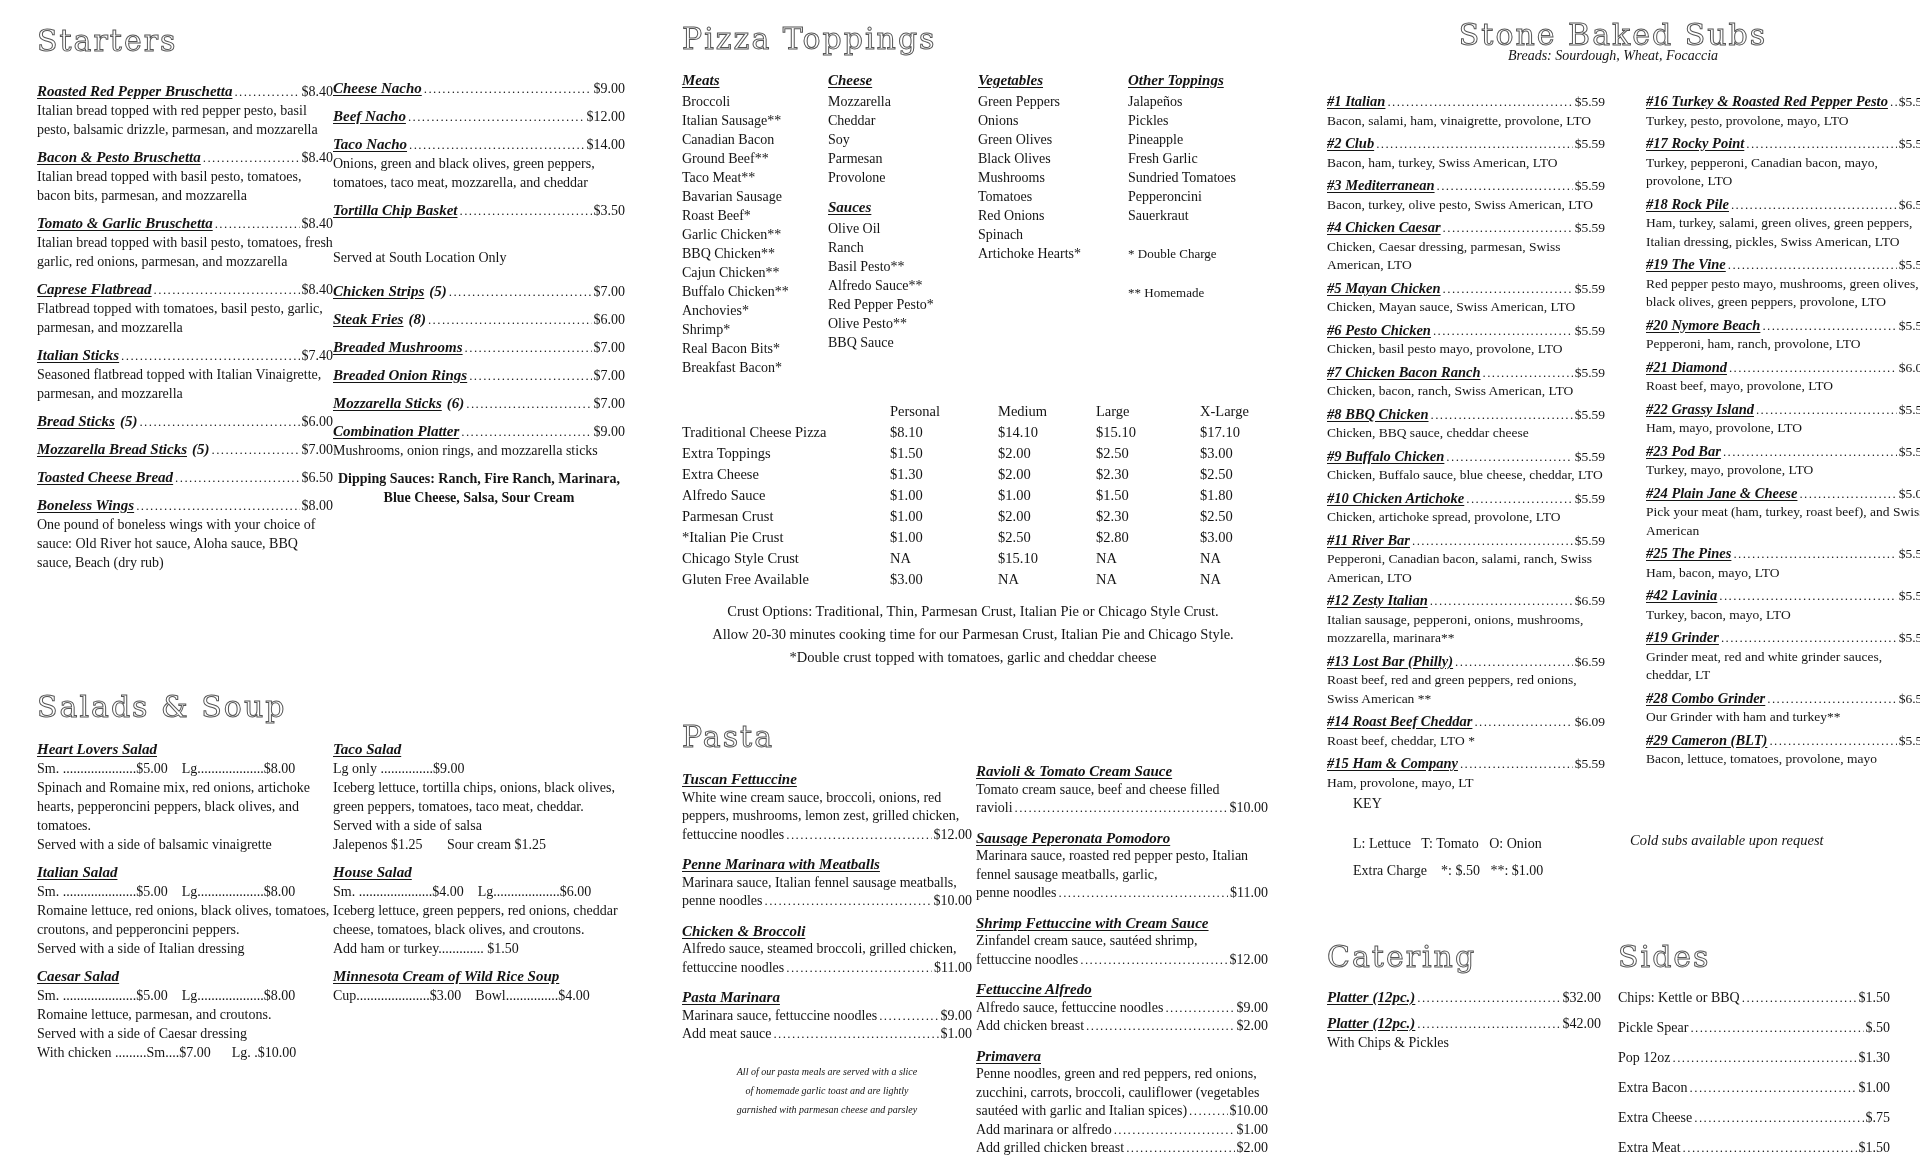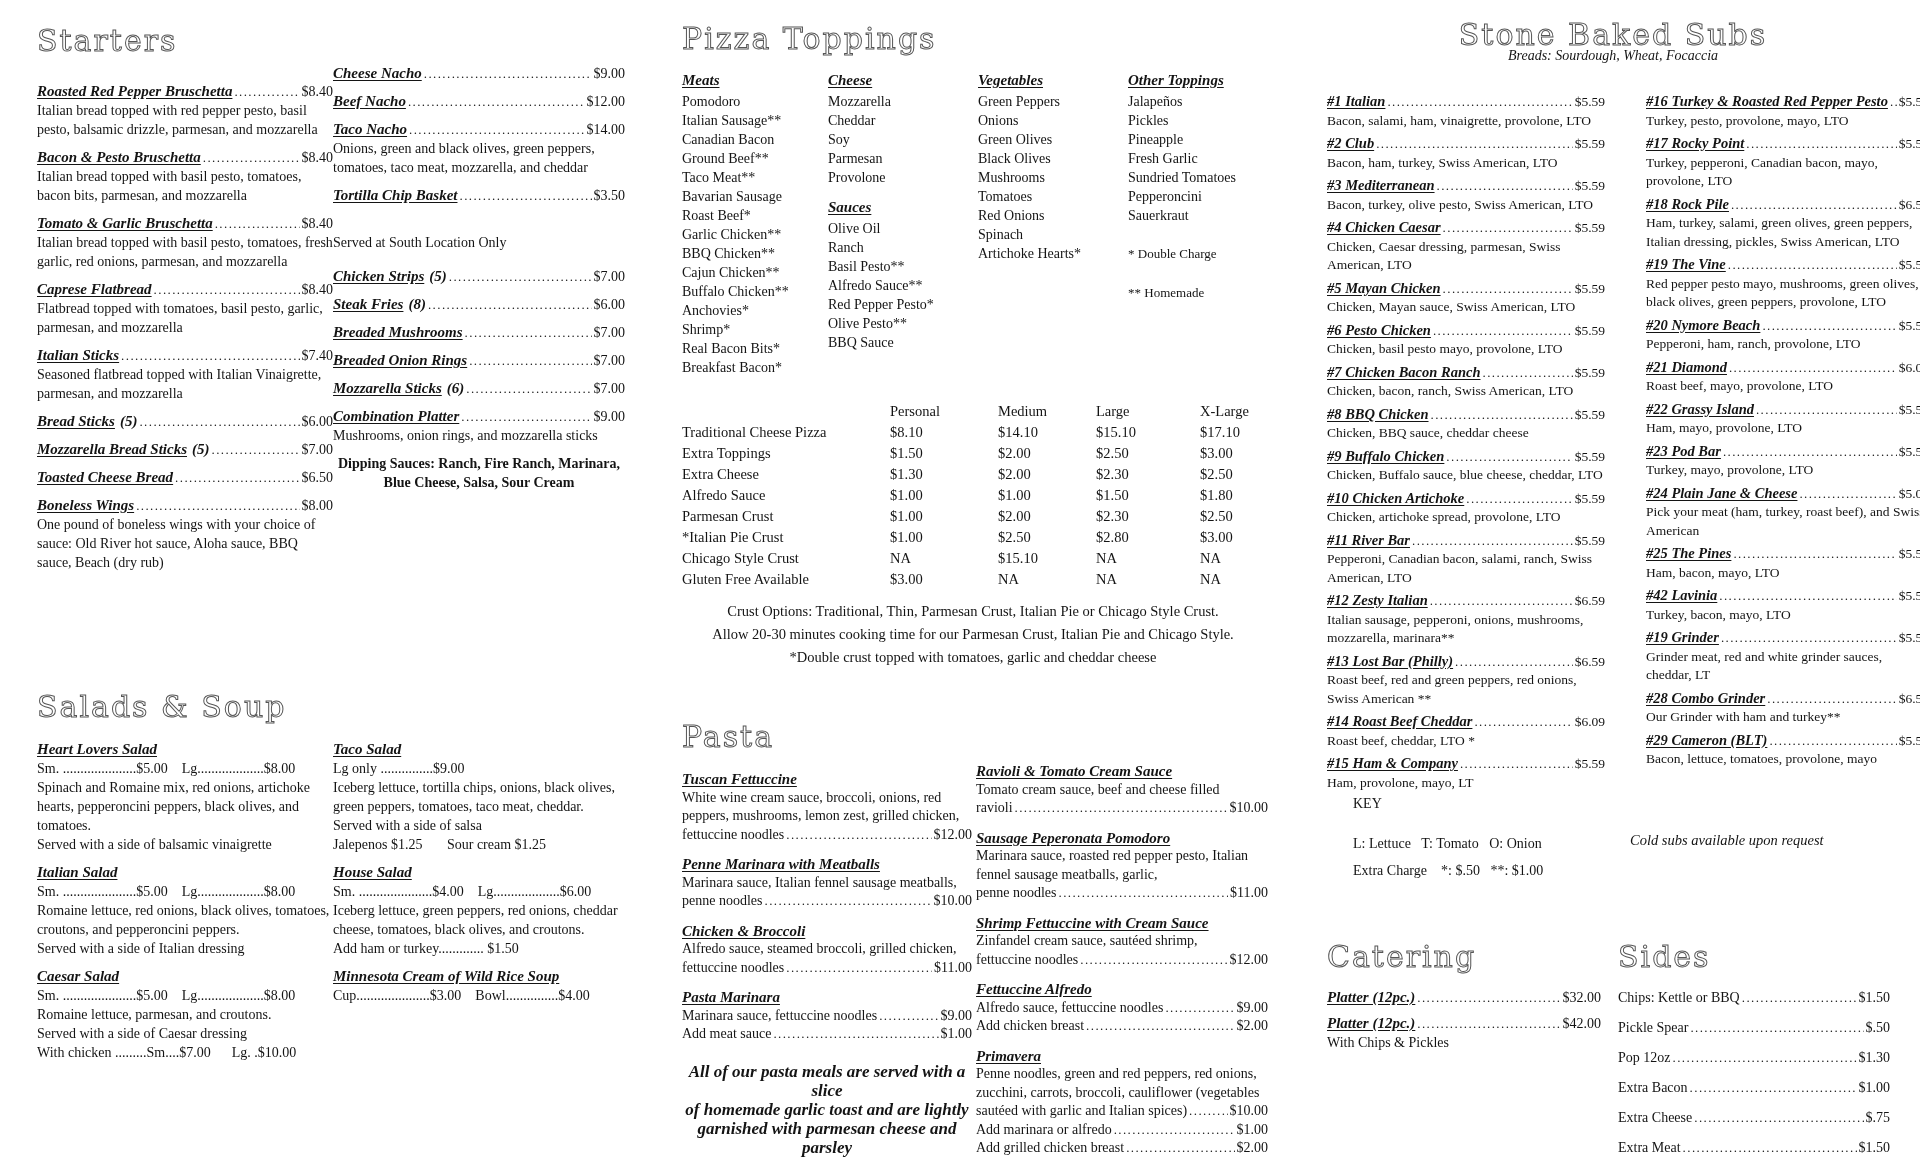--- a/index.html
+++ b/index.html
@@ -33,21 +33,21 @@
        text-underline-offset:2px;margin-bottom:3px;}
   .tl{font-size:14px;line-height:19px;}
   .cat-block{margin-bottom:12px;}
   .footnote{font-size:13px;line-height:21px;margin-top:18px;}
   
   .pz-table{margin-top:12px;font-size:14.5px;}
   .pz-row{display:grid;grid-template-columns:208px 108px 98px 104px 1fr;line-height:21px;}
   .pz-notes{text-align:center;font-size:14.5px;line-height:23px;margin-top:10px;}
   
   .pasta .mi{margin-bottom:11px;line-height:18.5px;}
-  .pasta-note{font-weight:bold;font-style:italic;text-align:center;font-size:17px;
+  .pasta-note{font-weight:normal;font-style:italic;text-align:center;font-size:10px;
               line-height:19px;margin-top:18px;}
   
   .subs-head{text-align:center;}
   .breads{font-style:italic;font-size:14px;margin-top:-6px;}
   .sub .mi{margin-bottom:4px;font-size:13.5px;line-height:18.5px;}
   .sub .mi-name{font-size:14.5px;}
   .key{font-size:14px;}
   .key-title{margin-bottom:18px;}
   .key-line{white-space:pre;line-height:27px;}
   .cold-note{font-style:italic;font-size:14.5px;}
@@ -131,21 +131,21 @@
         <div class="mi">
           <div class="mi-head">
             <span class="mi-name">Boneless Wings</span>
             <span class="lead"></span>
             <span class="mi-price">$8.00</span>
           </div>
           <div class="mi-desc">One pound of boneless wings with your choice of sauce: Old River hot sauce, Aloha sauce, BBQ sauce, Beach (dry rub)</div>
         </div>
       </div>
   </section>
-  <div class="abs" id="starters-col2" style="left:333px;top:64px;width:292px">
+  <div class="abs" id="starters-col2" style="left:333px;top:79px;width:292px">
     <div id="starters-col2-top">
         <div class="mi">
           <div class="mi-head">
             <span class="mi-name">Cheese Nacho</span>
             <span class="lead"></span>
             <span class="mi-price">$9.00</span>
           </div>
         </div>
         <div class="mi">
           <div class="mi-head">
@@ -280,21 +280,21 @@
         <div class="mi-size">Cup.....................$3.00    Bowl...............$4.00</div>
       </div>
     </div>
 
   <section class="abs" id="sec-pizza" style="left:682px;top:20px;width:582px">
     <h1 class="hd">Pizza Toppings</h1>
     <div class="top-grid">
       <div id="top-col1">
           <div class="cat-block">
             <div class="cat">Meats</div>
-            <div class="tl">Pomodoro</div>
+            <div class="tl">Broccoli</div>
             <div class="tl">Italian Sausage**</div>
             <div class="tl">Canadian Bacon</div>
             <div class="tl">Ground Beef**</div>
             <div class="tl">Taco Meat**</div>
             <div class="tl">Bavarian Sausage</div>
             <div class="tl">Roast Beef*</div>
             <div class="tl">Garlic Chicken**</div>
             <div class="tl">BBQ Chicken**</div>
             <div class="tl">Cajun Chicken**</div>
             <div class="tl">Buffalo Chicken**</div>

